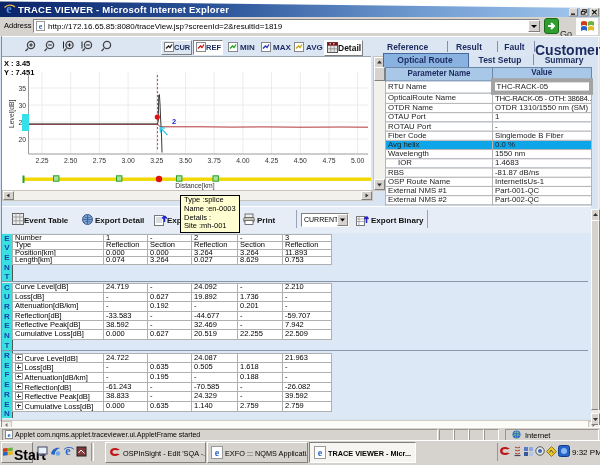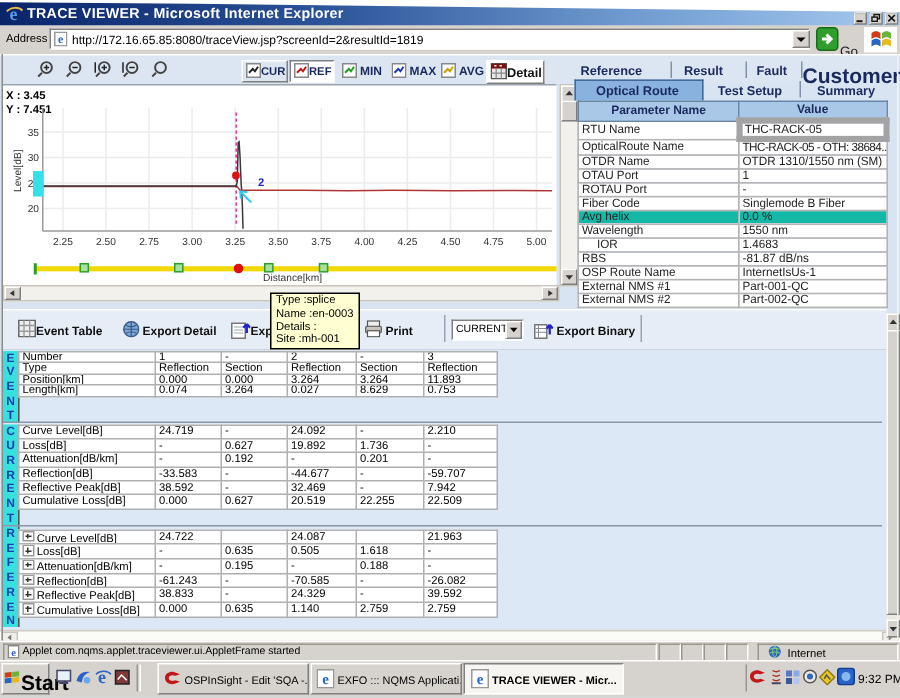--- a/index.html
+++ b/index.html
@@ -297,21 +297,21 @@
           <td style="border:1px solid #b4b4b4;padding:0 0 0 2px;white-space:nowrap;overflow:hidden">1</td>
         </tr>
 <tr style="height:8.7px;background:#fff">
           <td style="border:1px solid #b4b4b4;padding:0 0 0 2px;white-space:nowrap;overflow:hidden">ROTAU Port</td>
           <td style="border:1px solid #b4b4b4;padding:0 0 0 2px;white-space:nowrap;overflow:hidden">-</td>
         </tr>
 <tr style="height:8.7px;background:#fff">
           <td style="border:1px solid #b4b4b4;padding:0 0 0 2px;white-space:nowrap;overflow:hidden">Fiber Code</td>
           <td style="border:1px solid #b4b4b4;padding:0 0 0 2px;white-space:nowrap;overflow:hidden">Singlemode B Fiber</td>
         </tr>
-<tr style="height:8.7px;background:#14b8a6">
+<tr style="height:8.7px;background:#0ea5e9">
           <td style="border:1px solid #b4b4b4;padding:0 0 0 2px;white-space:nowrap;overflow:hidden">Avg helix</td>
           <td style="border:1px solid #b4b4b4;padding:0 0 0 2px;white-space:nowrap;overflow:hidden">0.0 %</td>
         </tr>
 <tr style="height:8.7px;background:#fff">
           <td style="border:1px solid #b4b4b4;padding:0 0 0 2px;white-space:nowrap;overflow:hidden">Wavelength</td>
           <td style="border:1px solid #b4b4b4;padding:0 0 0 2px;white-space:nowrap;overflow:hidden">1550 nm</td>
         </tr>
 <tr style="height:8.7px;background:#fff">
           <td style="border:1px solid #b4b4b4;padding:0 0 0 12px;white-space:nowrap;overflow:hidden">IOR</td>
           <td style="border:1px solid #b4b4b4;padding:0 0 0 2px;white-space:nowrap;overflow:hidden">1.4683</td>

